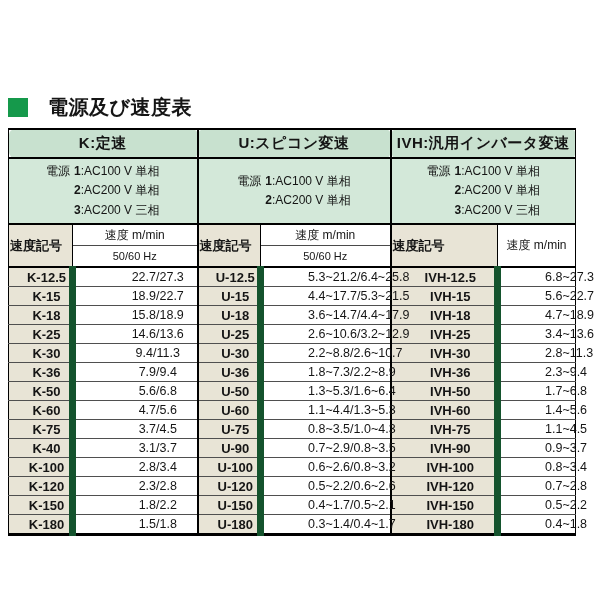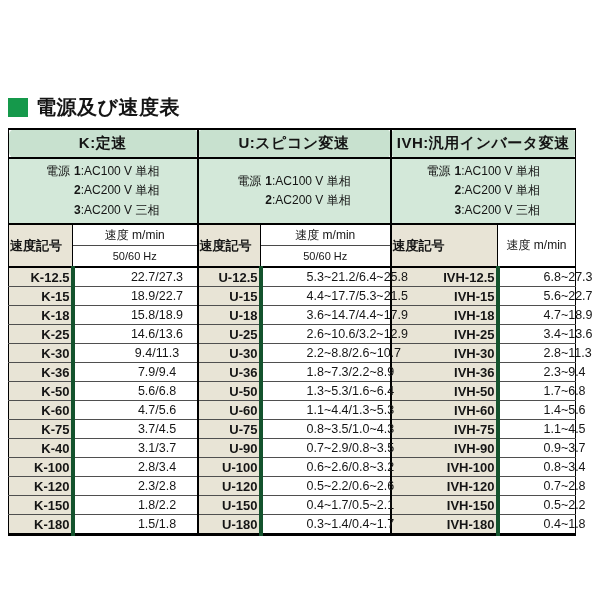--- a/index.html
+++ b/index.html
@@ -3,21 +3,21 @@
 <meta charset="utf-8">
 <style>
   html,body{margin:0;padding:0;background:#fff;}
   body{
     width:600px;height:600px;overflow:hidden;
     font-family:"Liberation Sans","DejaVu Sans",sans-serif;
     color:#151515;
     -webkit-font-smoothing:antialiased;
   }
   .page{padding:94px 0 0 8px;}
-  .title-row{display:flex;align-items:center;gap:8px;margin-bottom:7px;}
+  .title-row{display:flex;align-items:center;gap:20px;margin-bottom:7px;}
   .title-square{width:20px;height:19px;background:var(--accent,#15994b);display:inline-block;}
   .title-text{font-size:20px;font-weight:bold;letter-spacing:0.5px;}
 
   table.spec{
     border-collapse:collapse;table-layout:fixed;width:567px;
     border-top:2px solid #000;border-bottom:3px solid #000;
     border-left:1px solid #000;border-right:1px solid #000;
   }
   .sec-row th{
     background:var(--band,#c8e1cf);
@@ -38,22 +38,22 @@
     font-size:13px;font-weight:bold;text-align:left;
     border-right:1px solid #000;border-bottom:2px solid #000;
   }
   .hdr1 th, .hdr2 th{height:18px;}
   .spd-h{font-weight:normal;font-size:12px;text-align:center;border-bottom:1px solid #4a4a4a;background:#fff;}
   .frq-h{font-weight:normal;font-size:11px;text-align:center;border-bottom:2px solid #000;background:#fff;}
   .spd-h2{font-weight:normal;font-size:12px;text-align:center;border-bottom:2px solid #000;background:#fff;}
   tbody td{height:16px;border-bottom:1px solid #4f4f4f;font-size:12.5px;line-height:1;}
   tbody td.code{
     background:var(--beige,#e8e4d6);
-    font-weight:bold;font-size:13px;text-align:right;padding-left:16px;
-    border-right:4px solid #14532d;
+    font-weight:bold;font-size:13px;text-align:center;padding-left:16px;
+    border-right:7px solid #14532d;
   }
   tbody td.val{text-align:center;background:#fff;padding-left:44px;}
 </style>
 </head>
 <body>
 
 <div class="page">
 
   <div class="title-row">
     <span class="title-square"></span>

